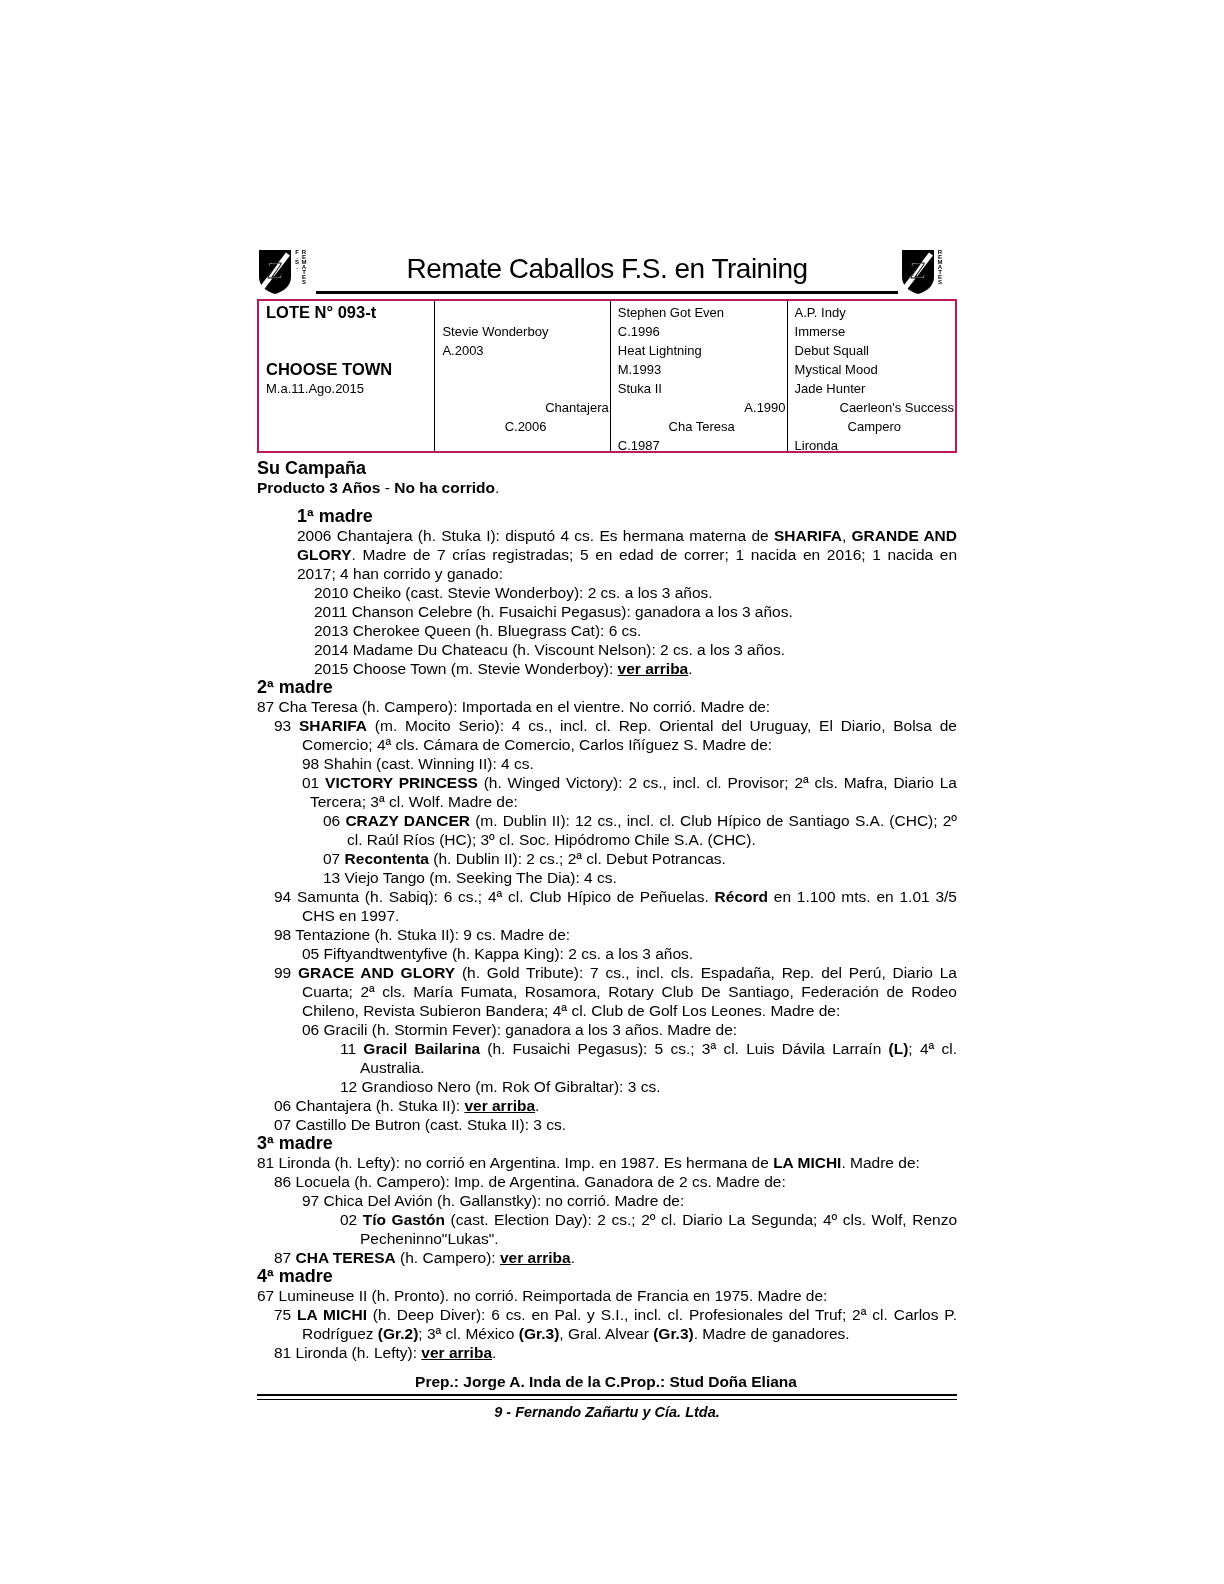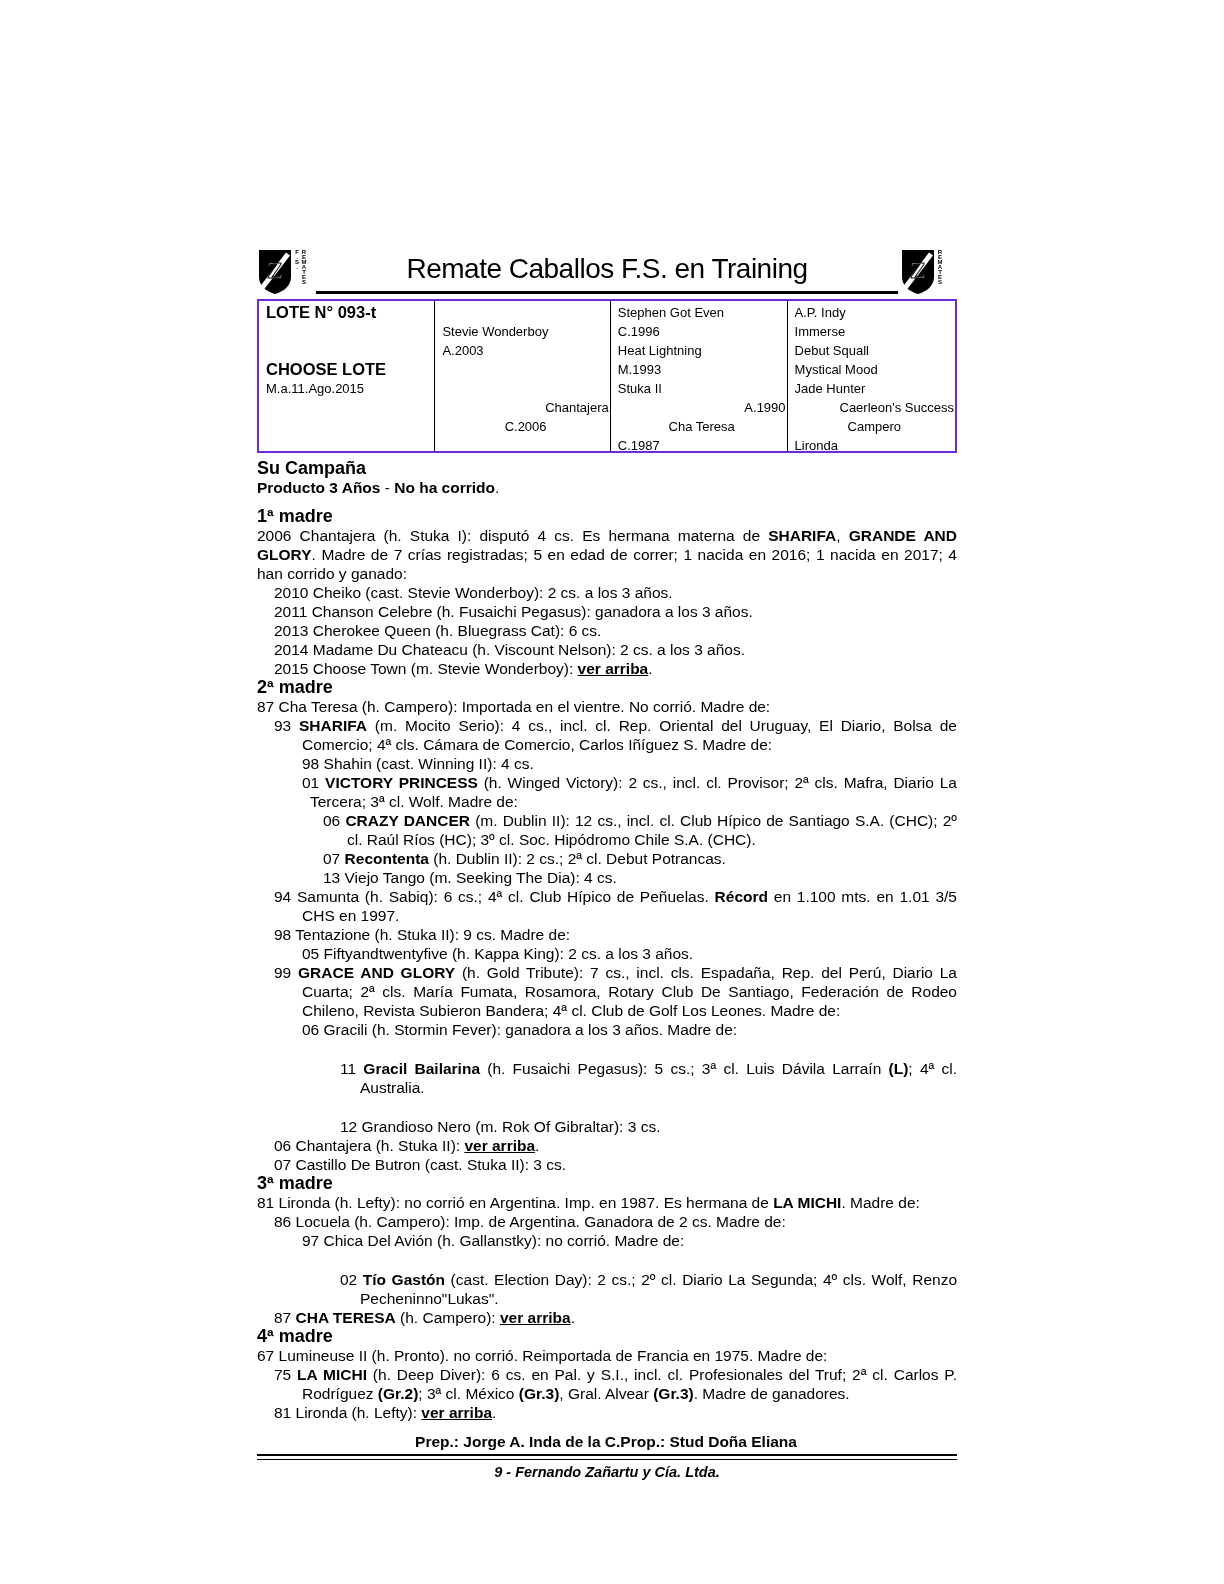--- a/index.html
+++ b/index.html
@@ -17,49 +17,49 @@
   .vtext{
     writing-mode:vertical-rl;text-orientation:upright;
     font-size:6px;line-height:7px;font-weight:bold;letter-spacing:-1px;
     height:46px;display:block;
   }
   .title-wrap{flex:1 1 auto;text-align:center;border-bottom:3px solid #000;
     padding-bottom:4px;margin:0 2px;height:45px;box-sizing:border-box;}
   .title{font-size:28px;font-weight:normal;letter-spacing:-0.5px;line-height:40px;}
 
   
-  .ped-table{position:relative;margin-top:4px;height:154px;border:2px solid #6d28d9;box-sizing:border-box;}
+  .ped-table{position:relative;margin-top:4px;height:154px;border:2px solid #be185d;box-sizing:border-box;}
   .ped-col{position:absolute;top:0;bottom:0;}
   .ped-col.c1{left:0;width:25.2%;}
   .ped-col.c2{left:25.2%;width:25.2%;border-left:1px solid #000;}
   .ped-col.c3{left:50.4%;width:25.4%;border-left:1px solid #000;}
   .ped-col.c4{left:75.8%;width:24.2%;border-left:1px solid #000;text-decoration:underline;}
   .ped-cell{position:absolute;left:7px;right:2px;font-size:13px;line-height:19px;white-space:nowrap;}
   .r0{top:2px;}.r1{top:21px;}.r2{top:40px;}.r3{top:59px;}
   .r4{top:78px;}.r5{top:97px;text-align:right;}.r6{top:116px;text-align:center;}.r7{top:135px;}
   .bold{font-weight:bold;}
   .lot{font-size:16.5px;}
 
   
   .sections{margin-top:6px;}
   .section h3{
     margin:0;font-size:18px;line-height:19px;font-weight:bold;
     display:inline-block;
   }
   .section{display:block;}
   .section + .section{margin-top:0;}
-  .sections .section:nth-of-type(2){margin-top:10px;}
+  .sections .section:nth-of-type(2){margin-top:10px;margin-left:40px;}
   .entry{
     font-size:15.5px;line-height:19px;text-align:justify;
   }
   .entry.lv0{padding-left:0;text-indent:0;}
   .entry.lv1{padding-left:45px;text-indent:-28px;}
   .entry.lv2{padding-left:53px;text-indent:-8px;}
   .entry.lv3{padding-left:90px;text-indent:-24px;}
-  .entry.lv4{padding-left:103px;text-indent:-20px;margin-top:20px;}
+  .entry.lv4{padding-left:103px;text-indent:-20px;}
   .entry .b{font-weight:bold;}
   .entry .bu{font-weight:bold;text-decoration:underline;}
 
   
   .prep-row{display:flex;justify-content:center;font-weight:bold;
     font-size:15.5px;line-height:19px;margin-top:10px;padding:0 4px 0 2px;}
   .footer-rule{height:3px;border-top:2px solid #000;border-bottom:1px solid #000;margin-top:3px;}
   .page-line{text-align:center;font-weight:bold;font-style:italic;font-size:14.5px;
     line-height:18px;margin-top:3px;}
 </style>
@@ -86,21 +86,21 @@
         <line x1="5" y1="39" x2="31" y2="5" stroke="#fff" stroke-width="5"></line>
         <text x="18" y="29" font-size="24" font-weight="bold" fill="#fff" stroke="#000" stroke-width="1" text-anchor="middle" font-family="Liberation Serif, serif">Z</text>
       </svg>
       <span class="vtext">REMATES</span>
     </div>
   </div>
 
   <div class="ped-table">
     <div class="ped-col c1">
       <div class="ped-cell bold lot r0">LOTE N° 093-t</div>
-      <div class="ped-cell bold lot r3">CHOOSE LOTE</div>
+      <div class="ped-cell bold lot r3">CHOOSE TOWN</div>
       <div class="ped-cell r4">M.a.11.Ago.2015</div>
     </div>
     <div class="ped-col c2">
       <div class="ped-cell r1">Stevie Wonderboy</div>
       <div class="ped-cell r2">A.2003</div>
       <div class="ped-cell r5">Chantajera</div>
       <div class="ped-cell r6">C.2006</div>
     </div>
     <div class="ped-col c3">
       <div class="ped-cell r0">Stephen Got Even</div>

